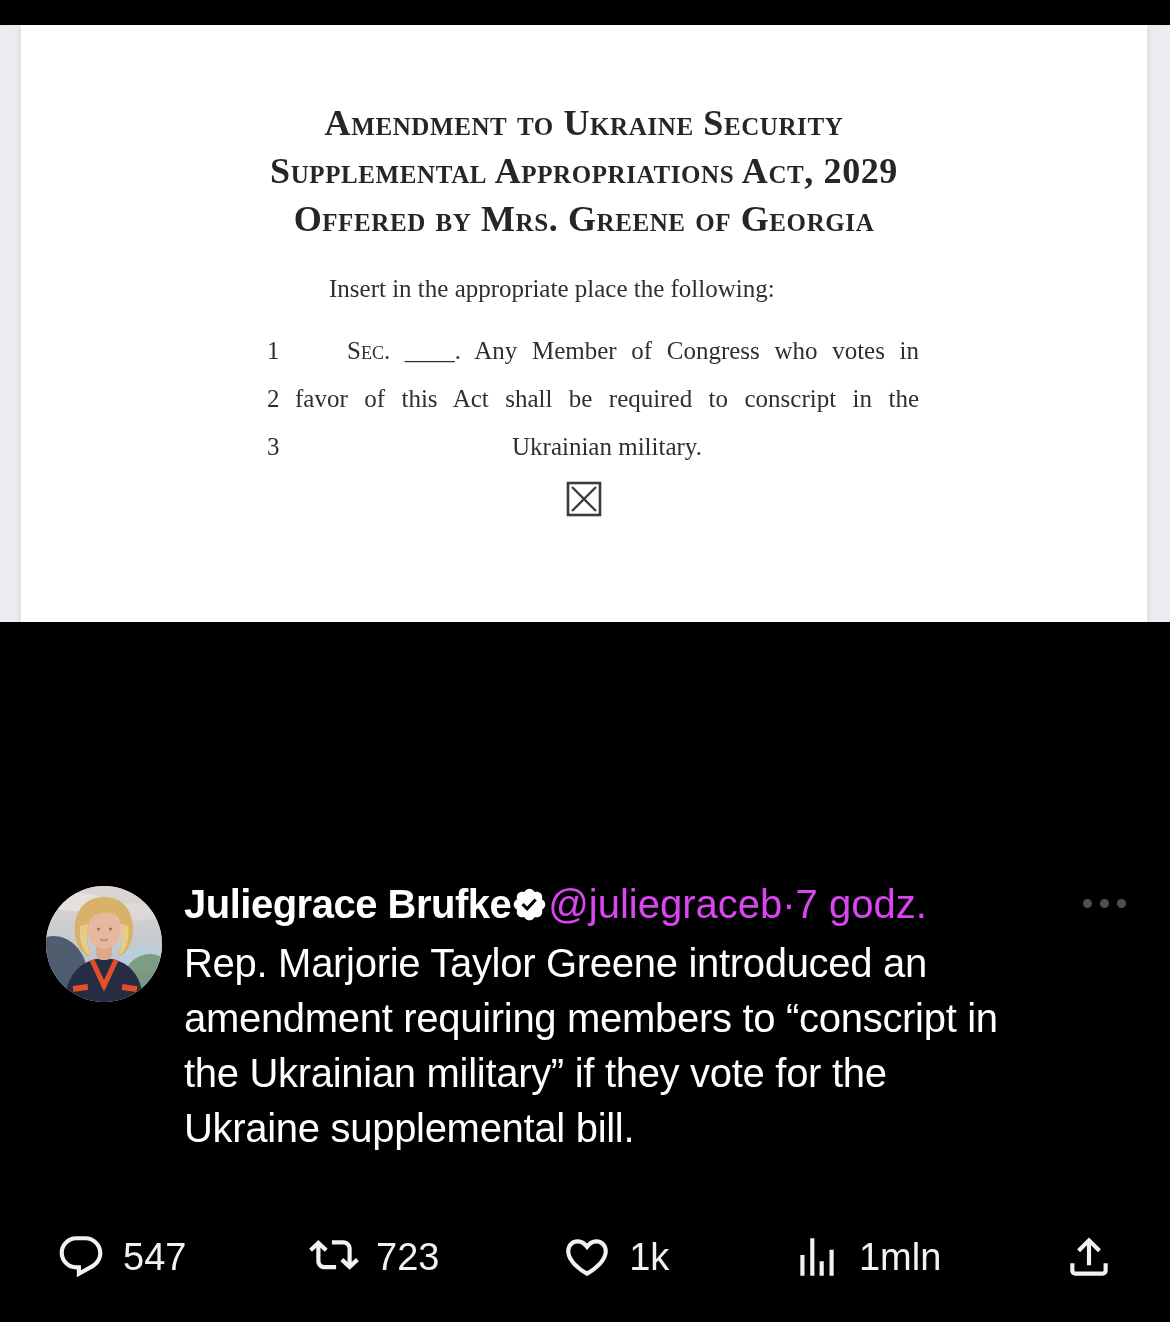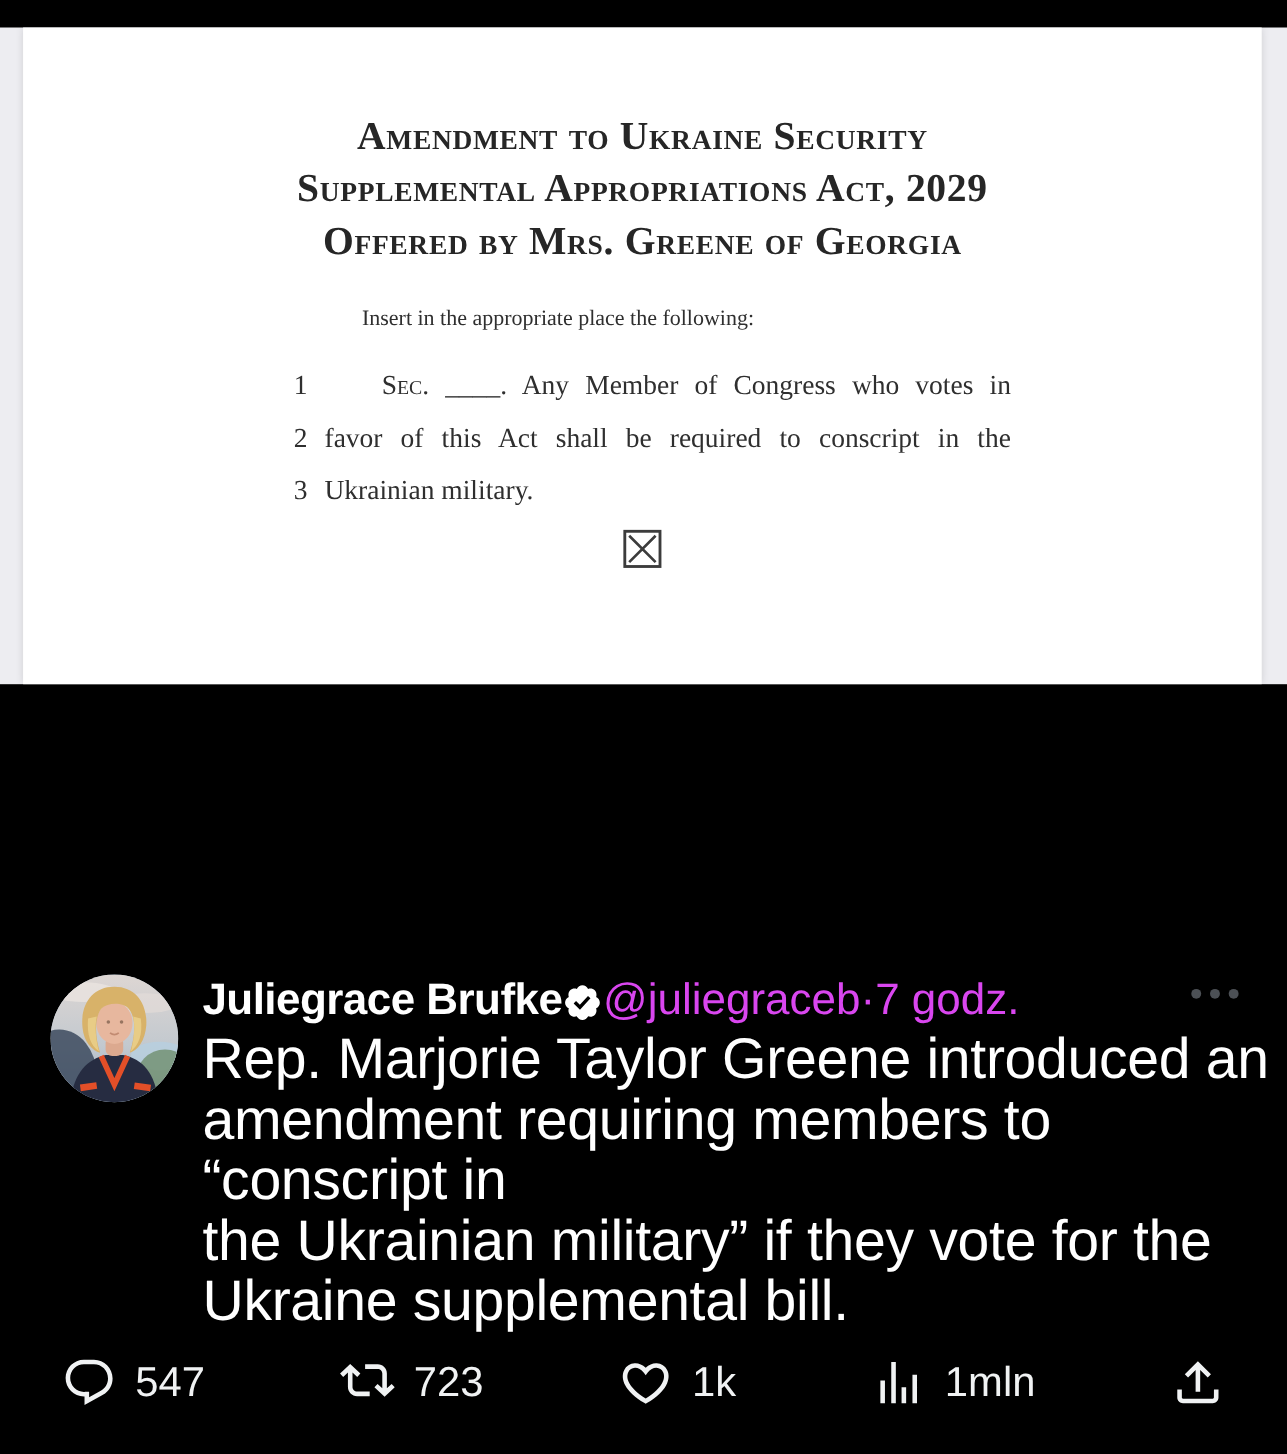--- a/index.html
+++ b/index.html
@@ -9,44 +9,44 @@
   
   .top-bar { position:absolute; top:0; left:0; width:1170px; height:25px; background:#000; }
   .photo-area { position:absolute; top:25px; left:0; width:1170px; height:597px; background:#ededf1; }
   .doc-page { position:absolute; top:0; bottom:0; left:21px; right:23px; background:#ffffff;
               box-shadow:0 0 7px rgba(0,0,0,0.12);
               font-family:"Liberation Serif","DejaVu Serif",serif; color:#2f2f2f;
               filter:blur(0.3px); }
   .doc-header { position:absolute; top:74px; left:0; right:0; text-align:center;
                 font-weight:bold; font-variant:small-caps; font-size:36px; line-height:48px;
                 letter-spacing:0.6px; color:#262626; }
-  .doc-intro { position:absolute; top:240px; left:308px; font-size:20px; line-height:48px; }
+  .doc-intro { position:absolute; top:240px; left:308px; font-size:25px; line-height:48px; }
   .doc-body { position:absolute; top:302px; left:0; right:0; }
   .doc-row { position:relative; height:48px; line-height:48px; font-size:25px; }
   .line-num { position:absolute; left:246px; top:0; }
-  .line-text { margin-left:274px; width:624px; }
+  .line-text { margin-left:274px; width:624px;text-align:center; }
   .line-text.justify { text-align:justify; text-align-last:justify; }
   .line-text.indent { padding-left:52px; width:572px; }
   .sc { font-variant:small-caps; }
   .end-box { position:absolute; top:455px; left:50%; transform:translateX(-50%);
              width:38px; height:38px; }
 
   
   .avatar { position:absolute; left:46px; top:886px; width:116px; height:116px;
             border-radius:50%; overflow:hidden; background:#b9c6d2; }
   .avatar svg { display:block; }
   .tweet-head { position:absolute; left:184px; top:882px; height:54px;
-                display:flex; align-items:center; font-size:40px; white-space:nowrap; }
+                display:flex; font-size:40px; white-space:nowrap; }
   .author { color:#ffffff; font-weight:bold; letter-spacing:-0.5px; }
   .badge { display:inline-flex; margin-top:4px; }
   .handle,.sep,.time { color:#d946ef; }
   .more { position:absolute; left:1083px; top:899px; display:flex; gap:8px; cursor:pointer; }
   .dot { width:9px; height:9px; border-radius:50%; background:#4c5055; }
   .tweet-text { position:absolute; left:184px; top:936px; color:#ffffff;
-                font-size:52px; line-height:55px; letter-spacing:-0.3px; }
+                font-size:40px; line-height:55px; letter-spacing:-0.3px; }
 
   
   .actions { position:absolute; left:0; right:0; top:1220px; height:62px;
              display:flex; align-items:flex-end; justify-content:space-between;
              padding:0 56px; color:#f0f2f3; }
   .action { display:flex; align-items:center; gap:17px; font-size:38px; cursor:pointer; }
   .action svg { width:50px; height:50px; }
   .action .cnt { color:#f0f2f3; }
 </style>
 </head>

